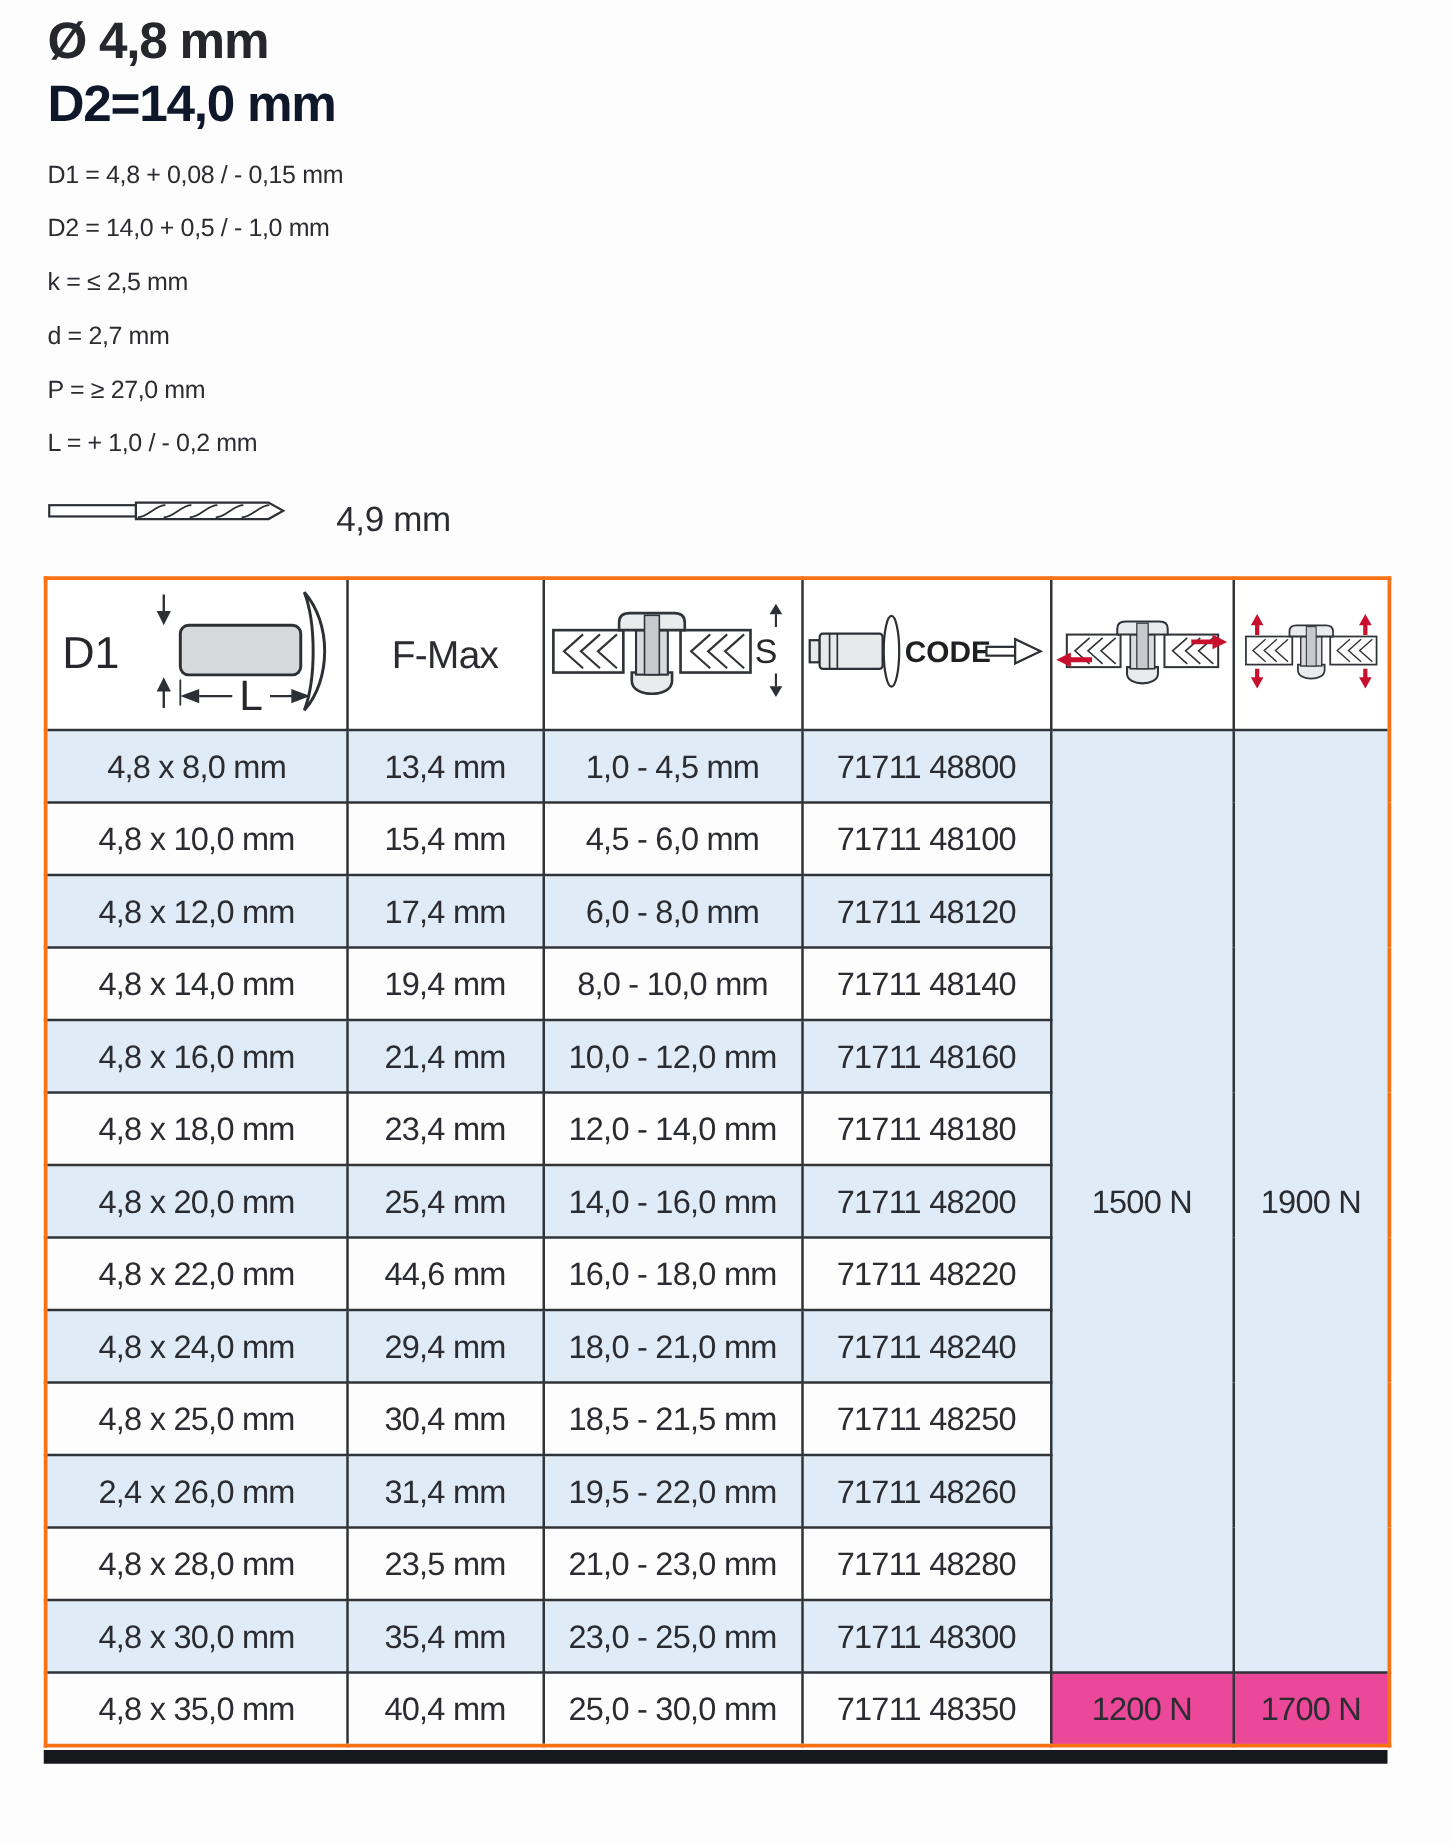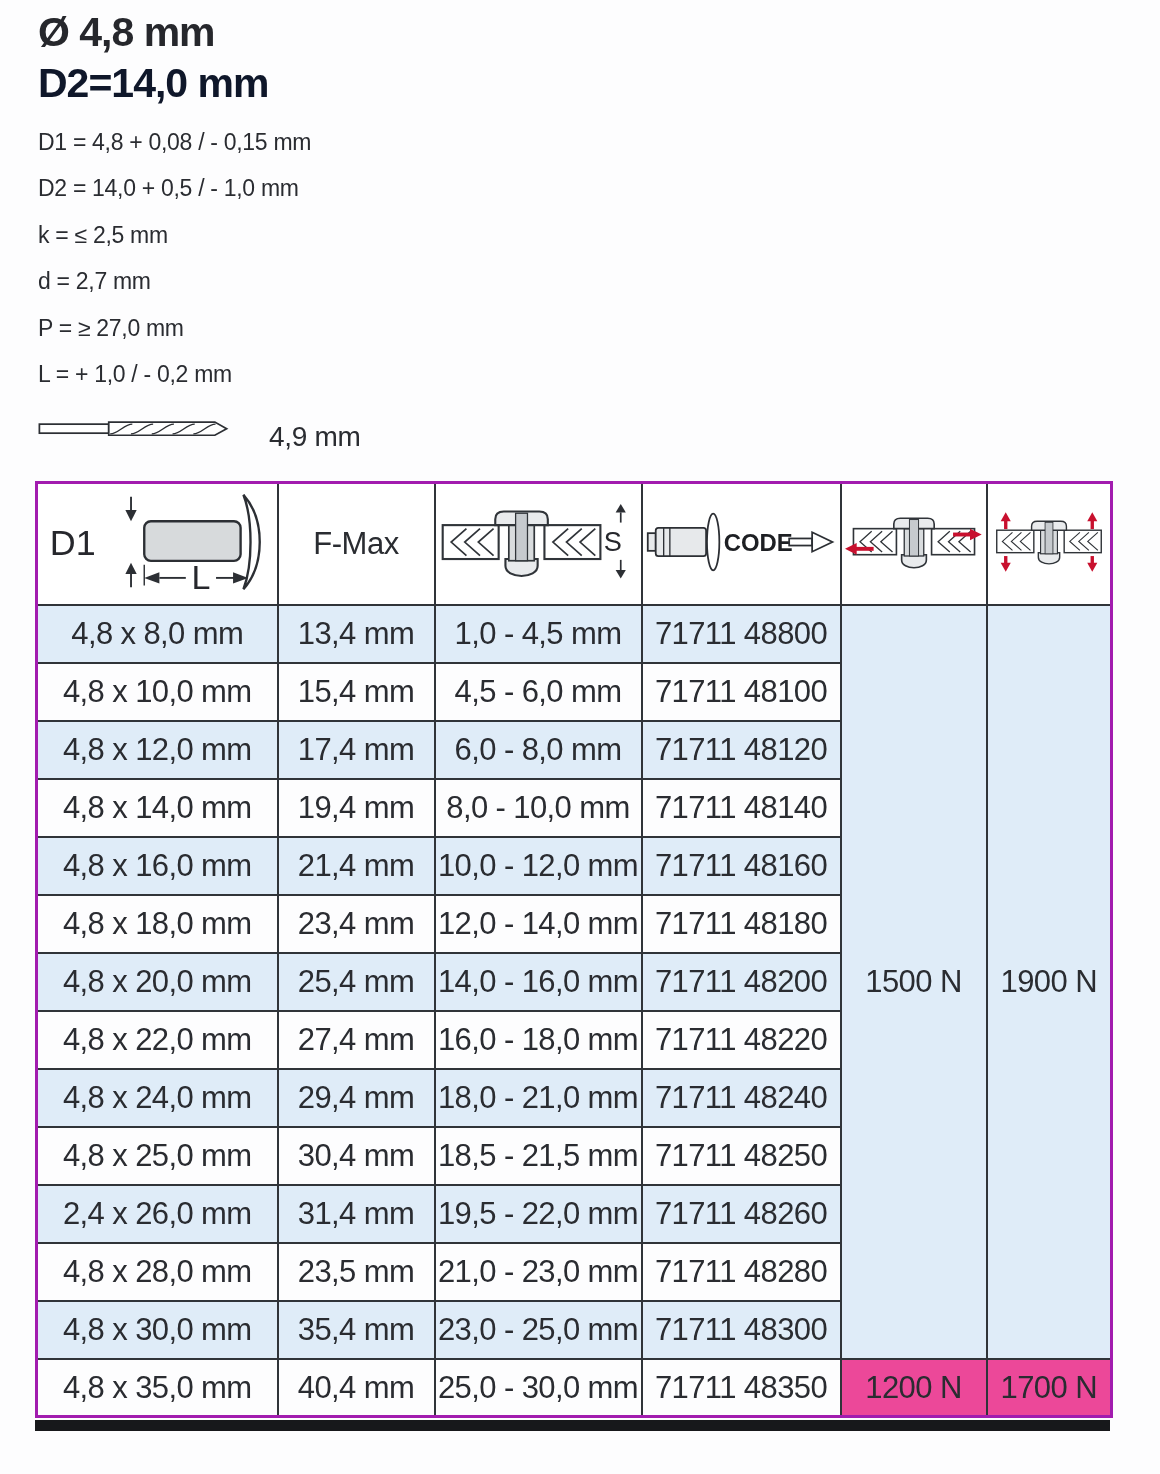--- a/index.html
+++ b/index.html
@@ -11,39 +11,39 @@
   }
   .content { padding:10px 0 0 38px; }
   .title {
     font-size:41px; font-weight:700; margin:0; letter-spacing:-1px;
     color:#26272c; line-height:1.12;
   }
   .subtitle {
     font-size:41px; font-weight:700; margin:5px 0 0; letter-spacing:-1px;
     color:#0f172a; line-height:1.12;
   }
-  .specs { margin-top:22px; font-size:23px; letter-spacing:-0.3px; }
+  .specs { margin-top:22px; font-size:20px; letter-spacing:-0.3px; }
   .spec-line { margin:0 0 20px; line-height:1.15; }
   .drill-row { display:flex; align-items:center; gap:16px; margin-top:4px; height:44px; }
   .drill-label { font-size:28px; letter-spacing:-0.3px;margin-top:15px; }
 
   table.rivet-table {
     border-collapse:collapse; table-layout:fixed;
-    margin:30px 0 0 35px; border:3px solid #a21caf;padding-left:25px;
+    margin:30px 0 0 35px; border:3px solid #f97316;padding-left:25px;
   }
   .rivet-table col.c1{width:241px}.rivet-table col.c2{width:157px}
   .rivet-table col.c3{width:207px}.rivet-table col.c4{width:199px}
   .rivet-table col.c5{width:146px}.rivet-table col.c6{width:125px}
   .rivet-table th, .rivet-table td {
     border:2px solid #303439; text-align:center; vertical-align:middle;
     padding:0; font-weight:400;
   }
   .rivet-table thead tr { height:122px; background:#ffffff; }
   .rivet-table tbody tr { height:58px; }
-  .rivet-table tbody td { font-size:31px; letter-spacing:-0.6px; }
+  .rivet-table tbody td { font-size:26px; letter-spacing:-0.6px; }
   tr.alt > td { background:#dfecf8; }
   td.blue { background:#ec4899; }
   .fmax-head { font-size:31px; letter-spacing:-0.5px; font-weight:400; }
   .bottom-bar {
     width:1075px; height:11px; margin:2px 0 0 35px; background:#17181b;
   }
   svg text { font-family:"Liberation Sans", sans-serif; }
 </style>
 </head>
 <body>
@@ -213,21 +213,21 @@
           <td>71711 48180</td>
         </tr>
         <tr class="alt">
           <td>4,8 x 20,0 mm</td>
           <td>25,4 mm</td>
           <td>14,0 - 16,0 mm</td>
           <td>71711 48200</td>
         </tr>
         <tr>
           <td>4,8 x 22,0 mm</td>
-          <td>27,4 mm</td>
+          <td>44,6 mm</td>
           <td>16,0 - 18,0 mm</td>
           <td>71711 48220</td>
         </tr>
         <tr class="alt">
           <td>4,8 x 24,0 mm</td>
           <td>29,4 mm</td>
           <td>18,0 - 21,0 mm</td>
           <td>71711 48240</td>
         </tr>
         <tr>

